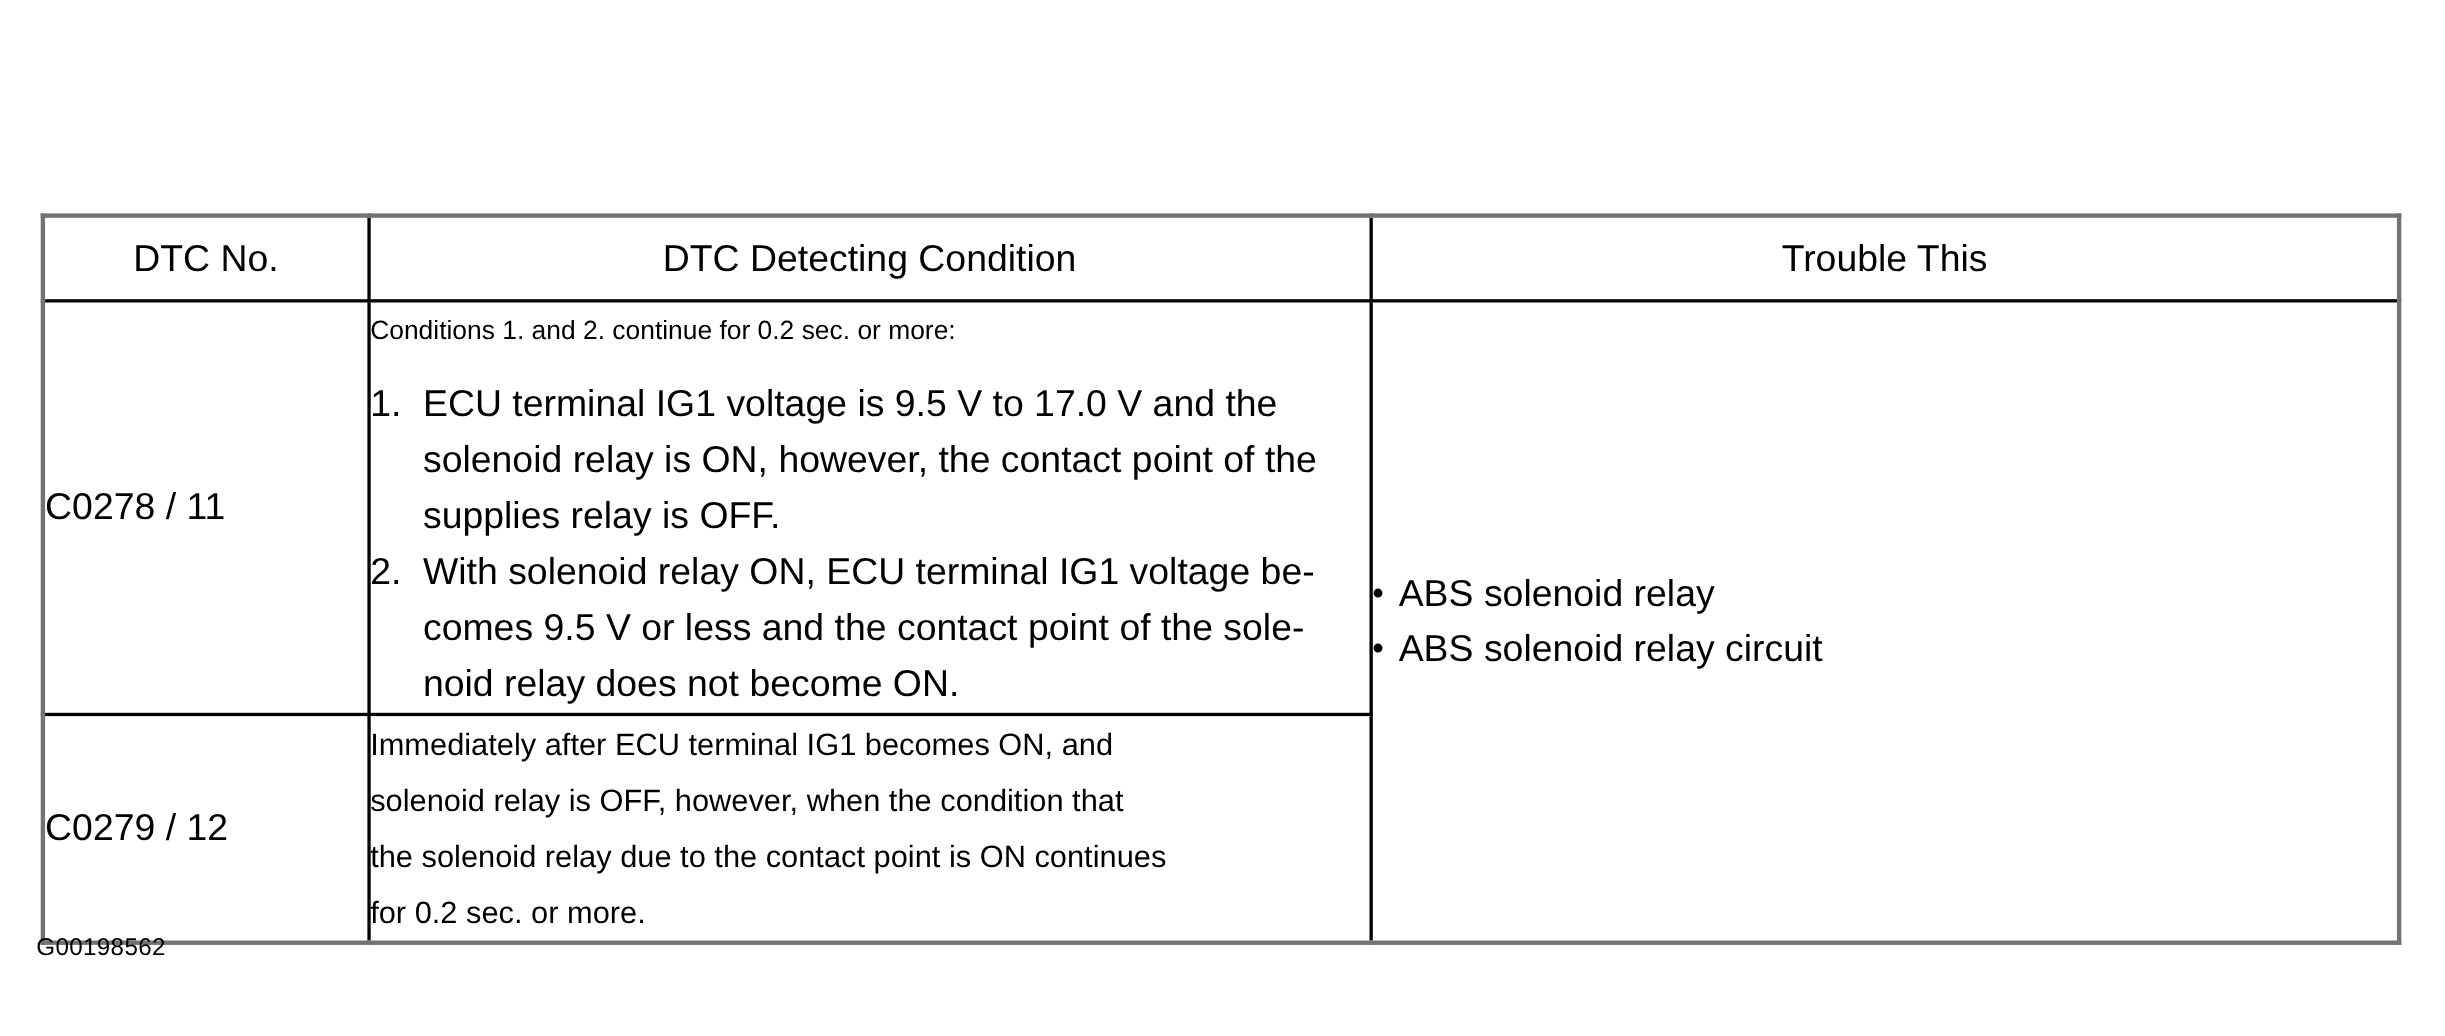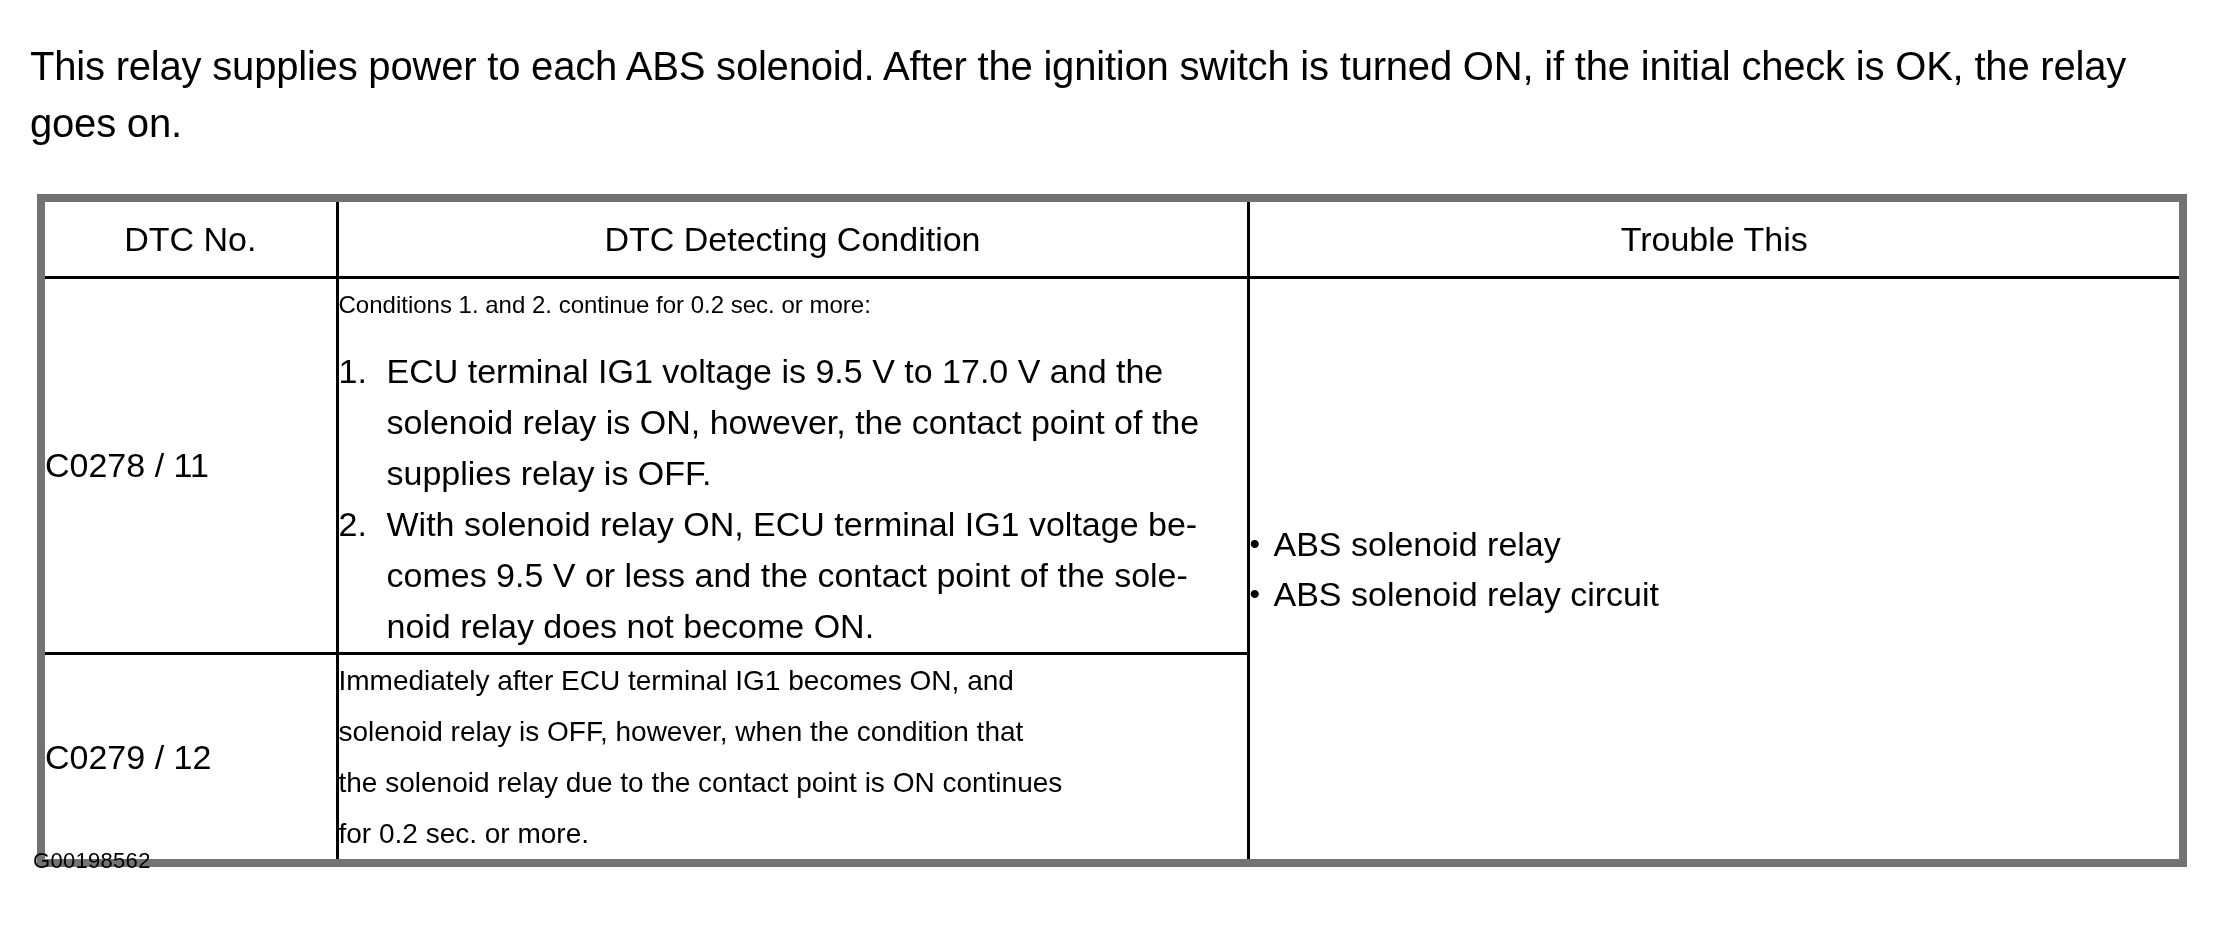--- a/index.html
+++ b/index.html
@@ -42,21 +42,21 @@
     position: absolute;
     left: 37px;
     top: 194px;
     width: 2146px;
   }
 
   table.dtc-table {
     border-collapse: collapse;
     table-layout: fixed;
     width: 2146px;
-    border: 8px solid #737373;
+    border: 4px solid #737373;
   }
 
   table.dtc-table col.c1 { width: 296px; }
   table.dtc-table col.c2 { width: 911px; }
   table.dtc-table col.c3 { width: 935px; }
 
   table.dtc-table th,
   table.dtc-table td {
     border: 3px solid #000;
     vertical-align: middle;
@@ -153,24 +153,20 @@
     line-height: 26px;
     letter-spacing: 0.3px;
     color: #000;
   }
 </style>
 </head>
 <body>
 
 <div class="page">
 
-  <div class="intro">
-    <span>This relay supplies power to each ABS solenoid. After the ignition switch is turned ON, if the initial check is</span>
-    <span>OK, the relay goes on.</span>
-  </div>
 
   <div class="dtc-table-wrap">
     <table class="dtc-table">
       <colgroup>
         <col class="c1">
           <col class="c2">
           <col class="c3">
       </colgroup>
       <thead>
         <tr>

